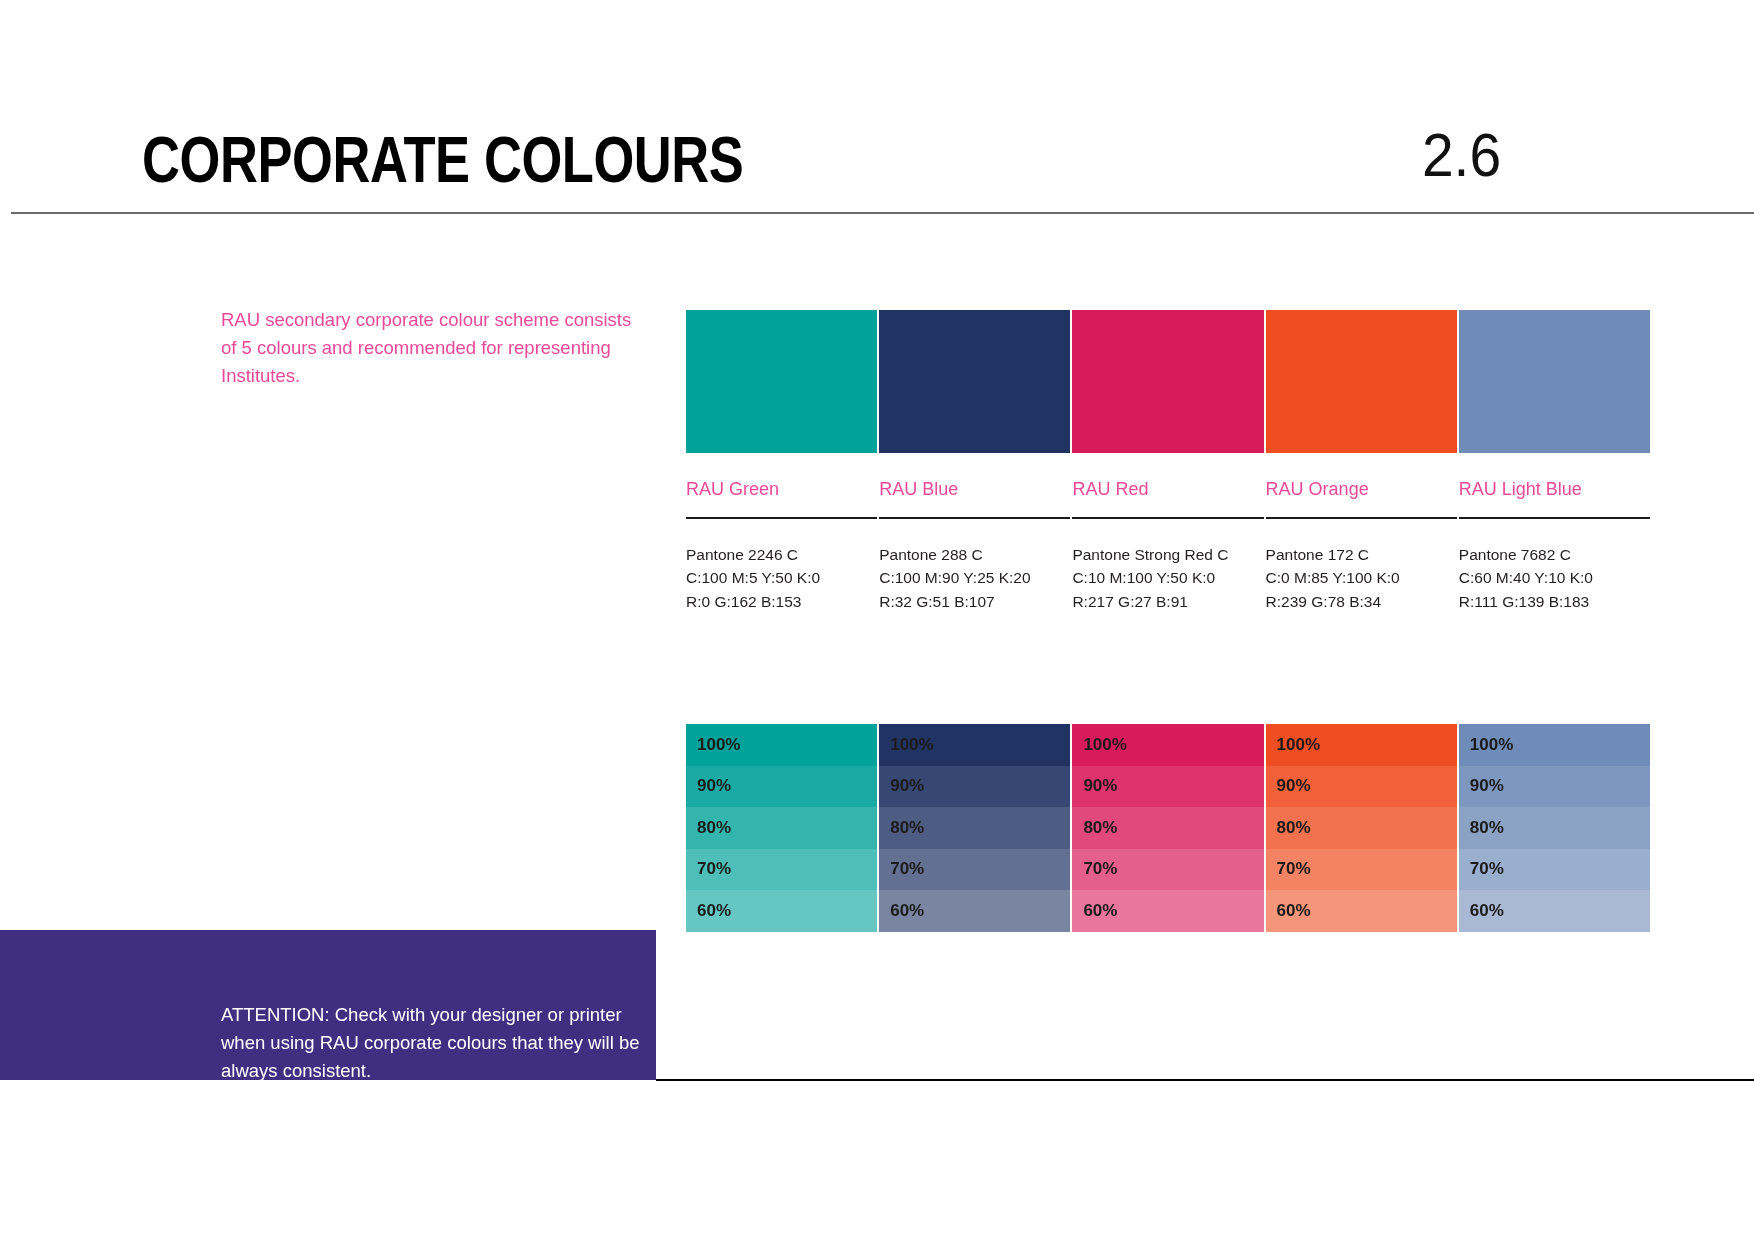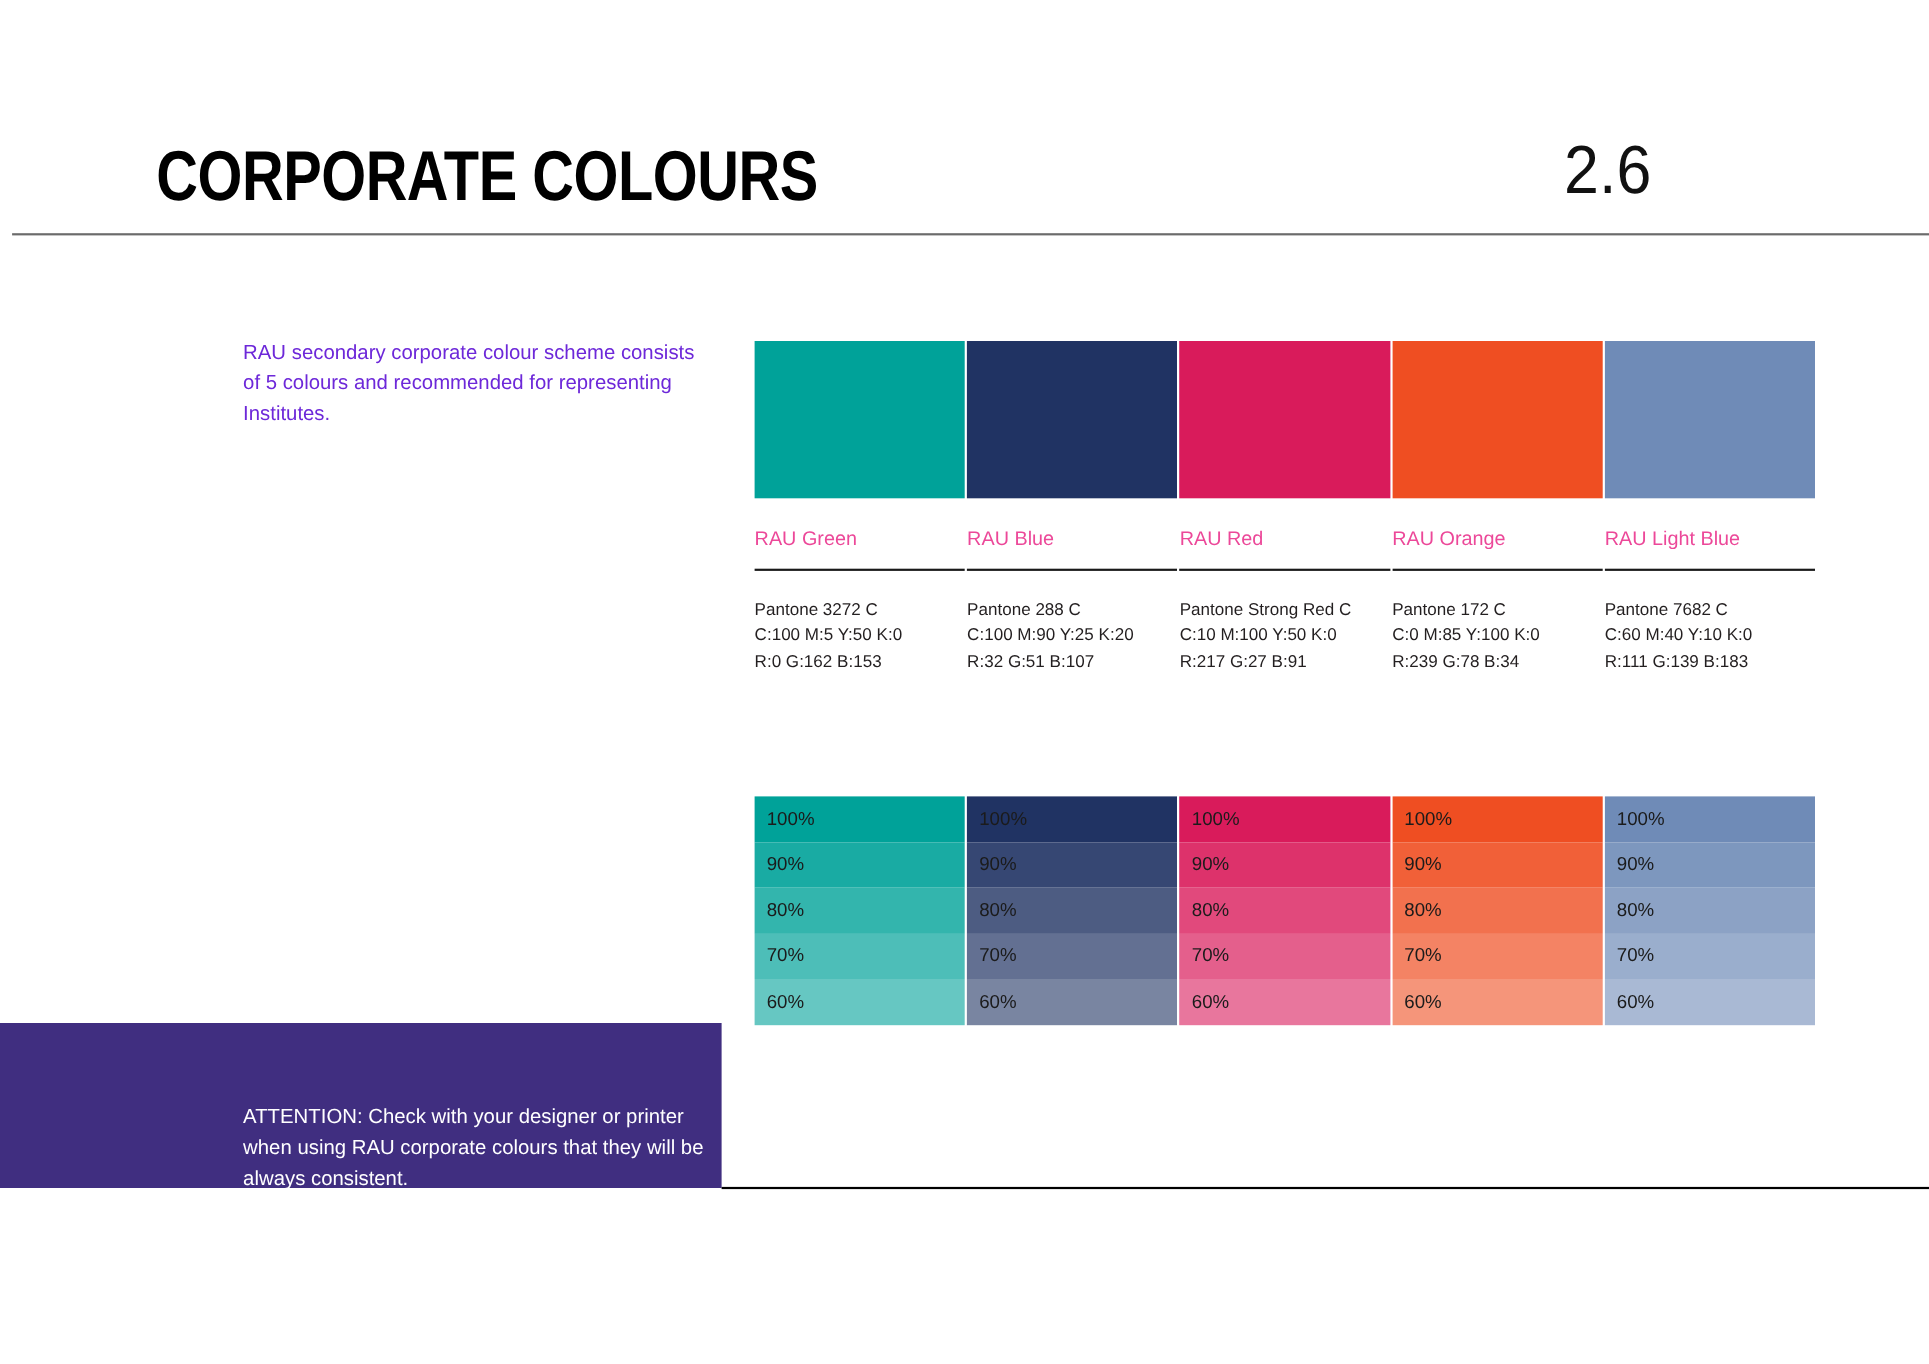--- a/index.html
+++ b/index.html
@@ -62,21 +62,21 @@
   }
 
   
   #intro-text {
     position: absolute;
     left: 221px;
     top: 306px;
     width: 420px;
     font-size: 18.5px;
     line-height: 1.52;
-    color: #6d28d9;
+    color: #ec4899;
   }
 
   
   #swatch-row {
     position: absolute;
     left: 686px;
     top: 310px;
     width: 964px;
     display: flex;
     gap: 2px;
@@ -110,20 +110,21 @@
   }
 
   
   #tint-row {
     position: absolute;
     left: 686px;
     top: 724px;
     width: 964px;
     display: flex;
     gap: 2px;
+    font-weight: bold;
   }
   .tint-col {
     flex: 1 1 0;
     min-width: 0;
   }
   .tint-cell {
     height: 41.5px;
     display: flex;
     align-items: center;
     padding-left: 11px;
@@ -179,21 +180,21 @@
 </div>
 
 <div id="intro-text">RAU secondary corporate colour scheme consists of 5 colours and recommended for representing Institutes.</div>
 
 <div id="swatch-row">
     <div class="swatch-col">
       <div class="swatch-chip" style="background: rgb(0, 162, 153);"></div>
       <div class="swatch-name">RAU Green</div>
       <div class="swatch-divider"></div>
       <div class="swatch-specs">
-        <div>Pantone 3272 C</div>
+        <div>Pantone 2246 C</div>
         <div>C:100 M:5  Y:50  K:0</div>
         <div>R:0 G:162 B:153</div>
       </div>
     </div>
     <div class="swatch-col">
       <div class="swatch-chip" style="background: rgb(32, 51, 99);"></div>
       <div class="swatch-name">RAU Blue</div>
       <div class="swatch-divider"></div>
       <div class="swatch-specs">
         <div>Pantone 288 C</div>

